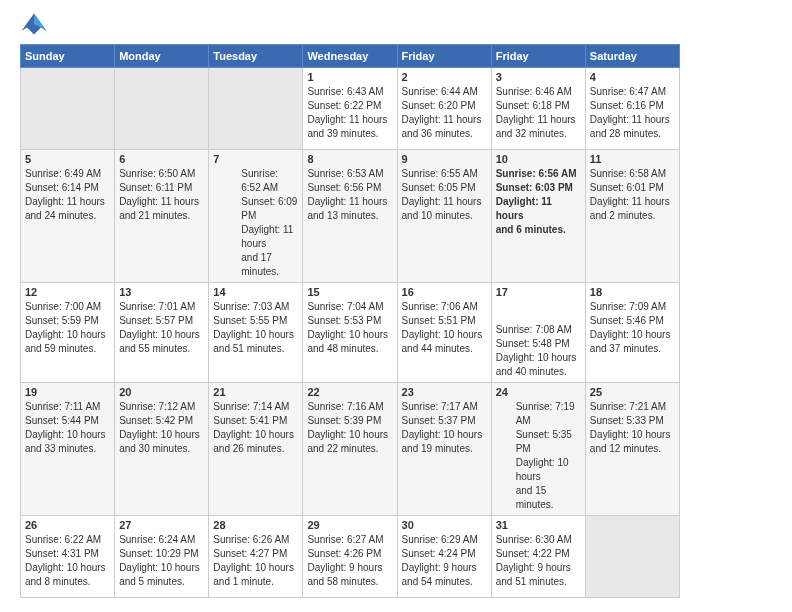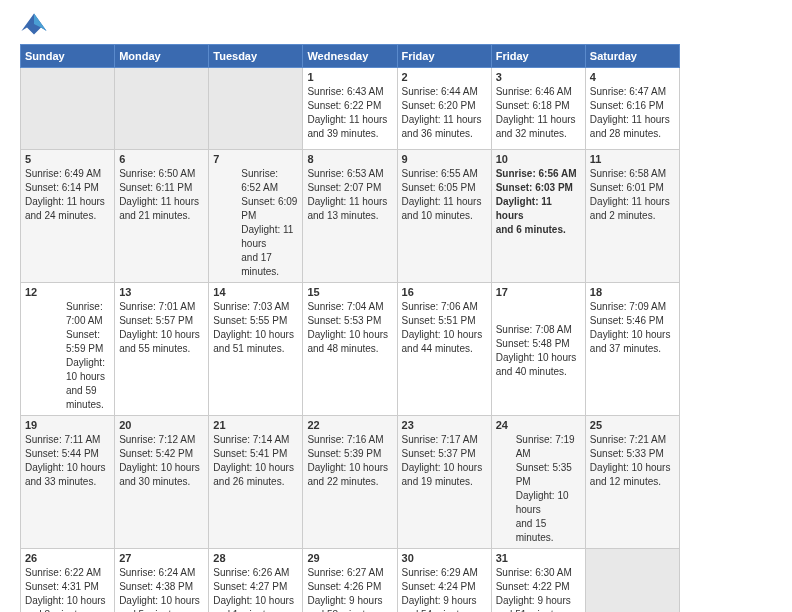--- a/index.html
+++ b/index.html
@@ -179,21 +179,21 @@
           <td>
             <span class="day-number">7</span>
             <div class="day-info" style="white-space: pre-line; margin-left: 28px;">Sunrise: 6:52 AM
 Sunset: 6:09 PM
 Daylight: 11 hours
 and 17 minutes.</div>
           </td>
           <td>
             <span class="day-number">8</span>
             <div class="day-info" style="white-space: pre-line;">Sunrise: 6:53 AM
-Sunset: 2:07 PM
+Sunset: 6:56 PM
 Daylight: 11 hours
 and 13 minutes.</div>
           </td>
           <td>
             <span class="day-number">9</span>
             <div class="day-info" style="white-space: pre-line;">Sunrise: 6:55 AM
 Sunset: 6:05 PM
 Daylight: 11 hours
 and 10 minutes.</div>
           </td>
@@ -208,21 +208,21 @@
             <span class="day-number">11</span>
             <div class="day-info" style="white-space: pre-line;">Sunrise: 6:58 AM
 Sunset: 6:01 PM
 Daylight: 11 hours
 and 2 minutes.</div>
           </td>
         </tr>
         <tr>
           <td>
             <span class="day-number">12</span>
-            <div class="day-info" style="white-space: pre-line; margin-left: 41px;">Sunrise: 7:00 AM
+            <div class="day-info" style="white-space: pre-line;">Sunrise: 7:00 AM
 Sunset: 5:59 PM
 Daylight: 10 hours
 and 59 minutes.</div>
           </td>
           <td>
             <span class="day-number">13</span>
             <div class="day-info" style="white-space: pre-line;">Sunrise: 7:01 AM
 Sunset: 5:57 PM
 Daylight: 10 hours
 and 55 minutes.</div>
@@ -318,21 +318,21 @@
           <td>
             <span class="day-number">26</span>
             <div class="day-info" style="white-space: pre-line;">Sunrise: 6:22 AM
 Sunset: 4:31 PM
 Daylight: 10 hours
 and 8 minutes.</div>
           </td>
           <td>
             <span class="day-number">27</span>
             <div class="day-info" style="white-space: pre-line;">Sunrise: 6:24 AM
-Sunset: 4:38 PM
+Sunset: 10:29 PM
 Daylight: 10 hours
 and 5 minutes.</div>
           </td>
           <td>
             <span class="day-number">28</span>
             <div class="day-info" style="white-space: pre-line;">Sunrise: 6:26 AM
 Sunset: 4:27 PM
 Daylight: 10 hours
 and 1 minute.</div>
           </td>

